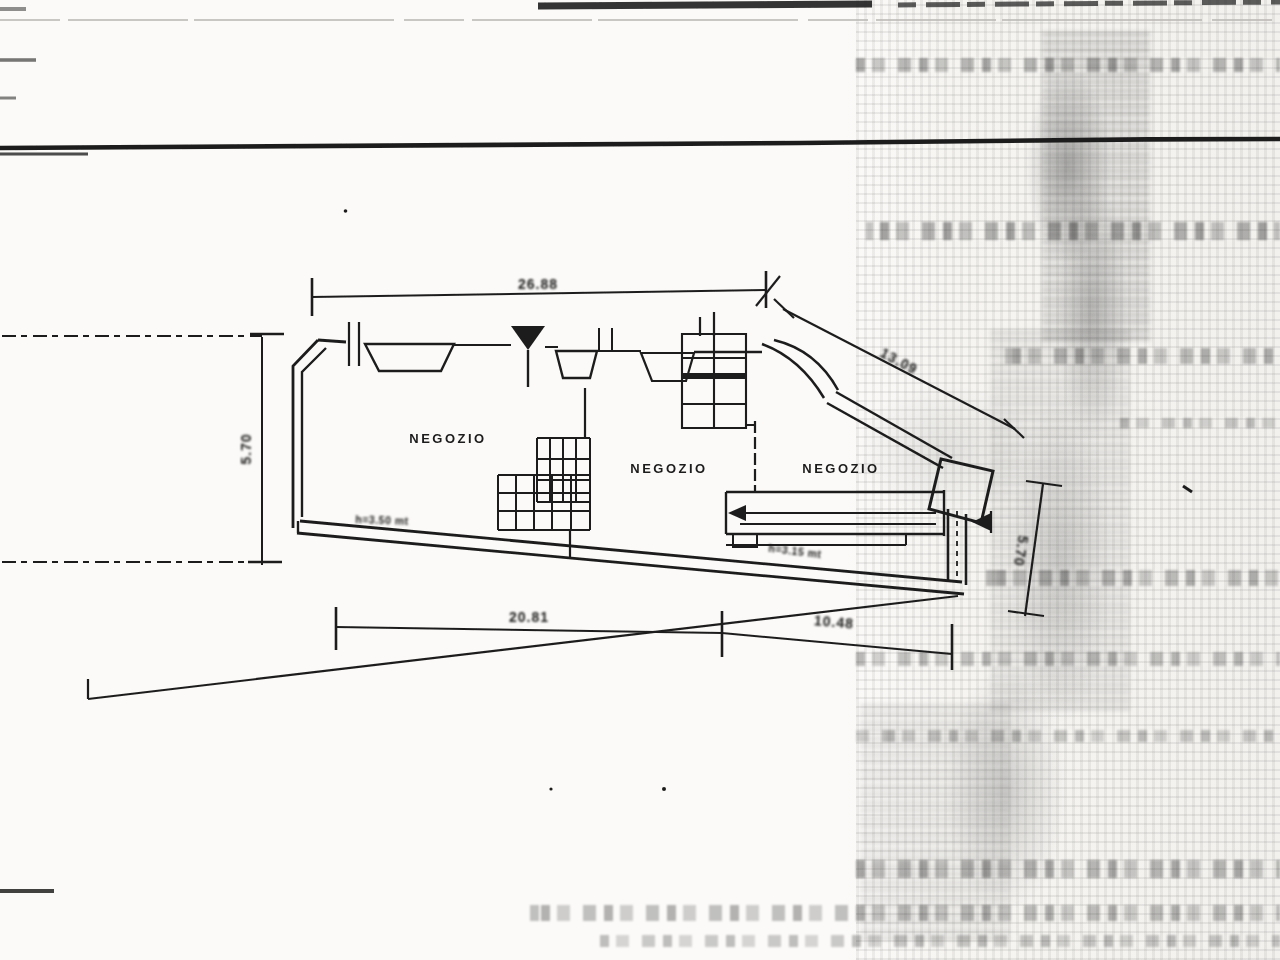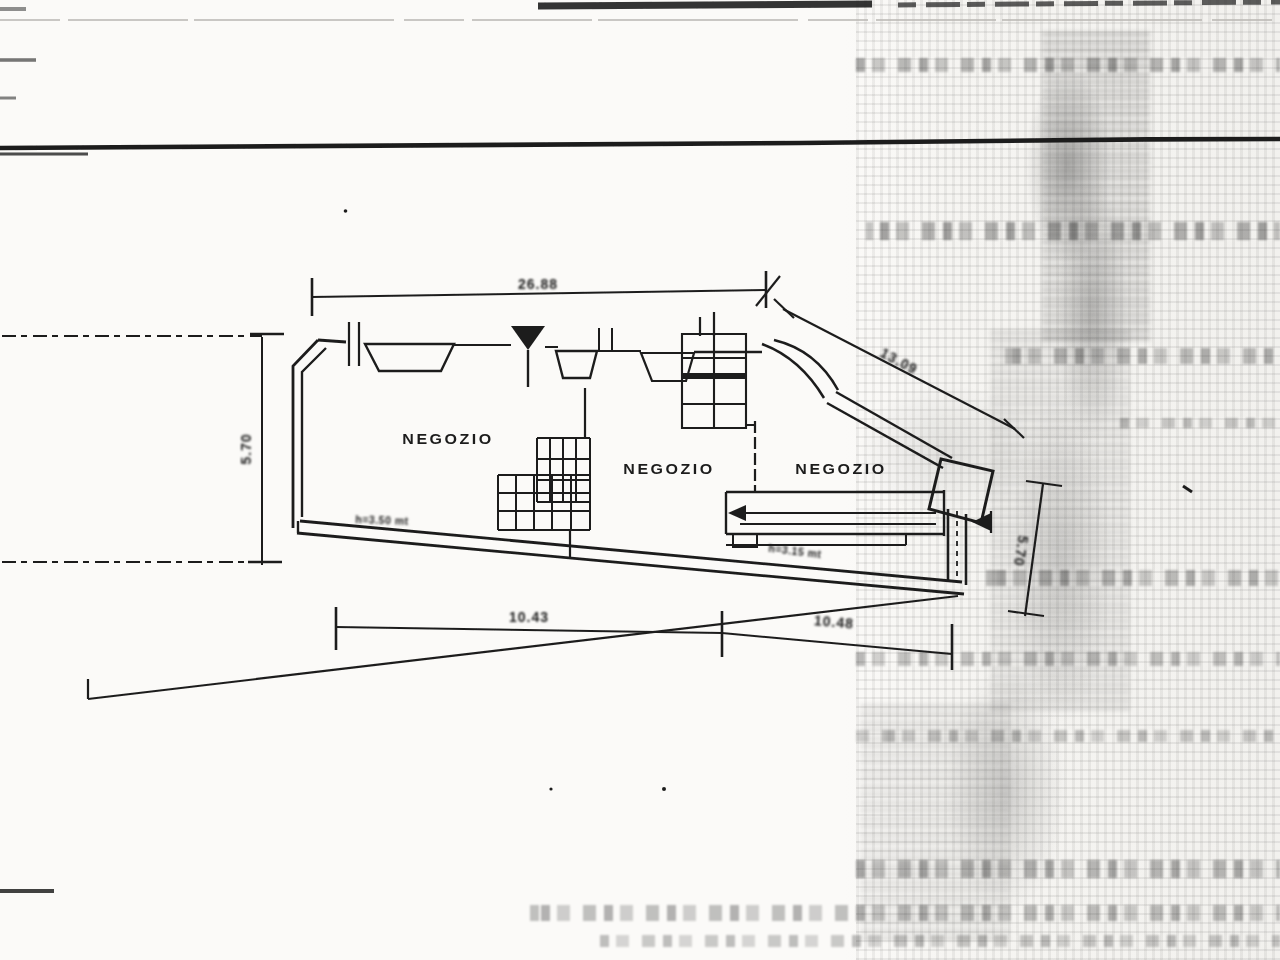--- a/index.html
+++ b/index.html
@@ -6,21 +6,21 @@
   #page{
     position:relative;width:1280px;height:960px;overflow:hidden;
     background:linear-gradient(90deg,#fbfaf8 0 66%,#f6f5f2 74%,#f2f1ee 100%);
     font-family:"Liberation Sans",sans-serif;
   }
   svg{position:absolute;left:0;top:0;}
   .lbl{
     position:absolute;color:#1c1c1c;font-weight:700;white-space:nowrap;
     filter:blur(0.7px);
   }
-  .room{font-size:16px;letter-spacing:2.5px;filter:blur(0.65px);}
+  .room{font-size:13px;letter-spacing:2.5px;filter:blur(0.65px);}
   .dim{font-size:14px;letter-spacing:1px;filter:blur(0.95px);}
   .note{font-size:10.5px;letter-spacing:0.5px;filter:blur(0.85px);font-weight:700;}
   .noise,.streak,.smudge{position:absolute;pointer-events:none;}
   .noise{
     background:
       radial-gradient(ellipse 62px 140px at 212px 165px, rgba(40,40,40,.32), transparent 70%),
       radial-gradient(ellipse 52px 190px at 236px 310px, rgba(55,55,55,.26), transparent 70%),
       radial-gradient(ellipse 72px 230px at 205px 560px, rgba(70,70,70,.20), transparent 72%),
       radial-gradient(ellipse 85px 170px at 150px 790px, rgba(60,60,60,.22), transparent 72%),
       radial-gradient(ellipse 120px 90px at 90px 450px, rgba(90,90,90,.14), transparent 75%),
@@ -215,19 +215,19 @@
   </svg>
 
   <div class="lbl room" style="left:448px;top:439px;transform:translate(-50%,-50%) scaleY(.95);">NEGOZIO</div>
   <div class="lbl room" style="left:669px;top:469px;transform:translate(-50%,-50%) scaleY(.95);">NEGOZIO</div>
   <div class="lbl room" style="left:841px;top:469px;transform:translate(-50%,-50%) scaleY(.95);">NEGOZIO</div>
 
   <div class="lbl dim" style="left:538px;top:284px;transform:translate(-50%,-50%);">26.88</div>
   <div class="lbl dim" style="left:899px;top:361px;transform:translate(-50%,-50%) rotate(28deg);">13.09</div>
   <div class="lbl dim" style="left:246px;top:449px;transform:translate(-50%,-50%) rotate(-90deg);">5.70</div>
   <div class="lbl dim" style="left:1021px;top:551px;transform:translate(-50%,-50%) rotate(99deg);">5.70</div>
-  <div class="lbl dim" style="left:529px;top:617px;transform:translate(-50%,-50%);">10.43</div>
+  <div class="lbl dim" style="left:529px;top:617px;transform:translate(-50%,-50%);">20.81</div>
   <div class="lbl dim" style="left:834px;top:622px;transform:translate(-50%,-50%) rotate(5deg);">10.48</div>
 
   <div class="lbl note" style="left:382px;top:520px;transform:translate(-50%,-50%) rotate(2deg);">h=3.50 mt</div>
   <div class="lbl note" style="left:795px;top:551px;transform:translate(-50%,-50%) rotate(7deg);">h=3.15 mt</div>
 
 </div>
 
 </body></html>

